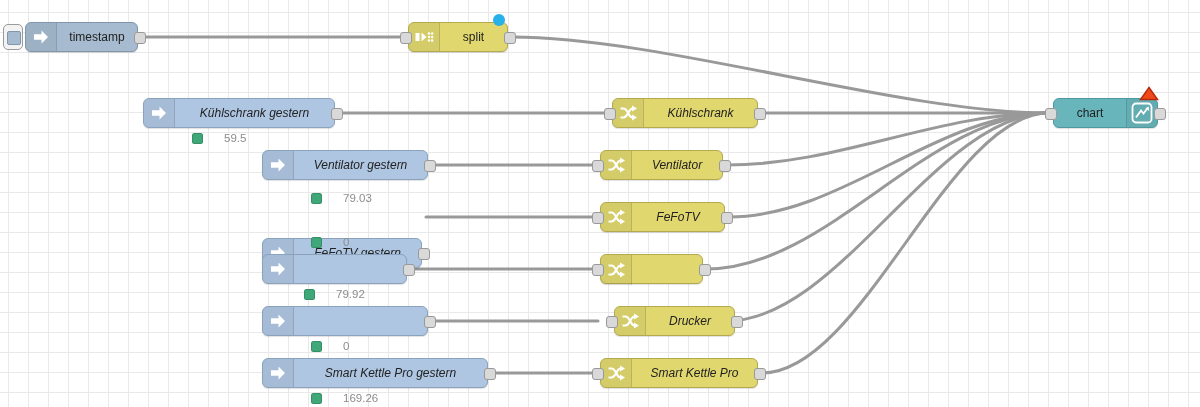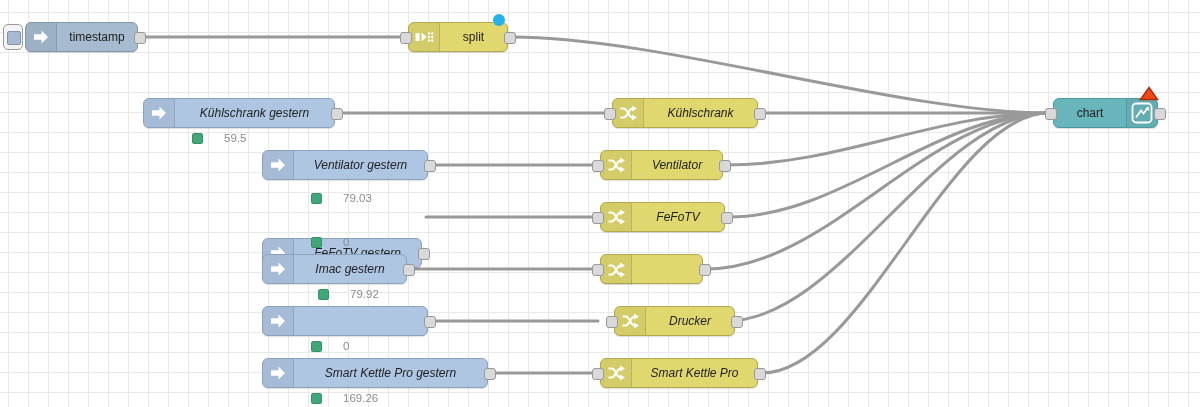--- a/index.html
+++ b/index.html
@@ -204,24 +204,23 @@
       <span class="node-label italic">FeFoTV</span>
       <div class="port port-in" style="background: rgb(217, 217, 217); border-color: rgb(153, 153, 153);"></div>
       <div class="port port-out" style="background: rgb(217, 217, 217); border-color: rgb(153, 153, 153);"></div>
     </div>
     <div class="node" style="left: 262px; top: 254px; width: 145px; background: rgb(174, 198, 226); border-color: rgb(139, 162, 189);">
       <div class="icon-region left">
         <svg width="18" height="18" viewBox="0 0 18 18">
           <polygon points="2,6.2 9.5,6.2 9.5,2.5 16,9 9.5,15.5 9.5,11.8 2,11.8" fill="#fff"></polygon>
         </svg>
       </div>
-      <span class="node-label italic">Imac gestern</span>
-      <div class="port port-out" style="background: rgb(217, 217, 217); border-color: rgb(153, 153, 153);"></div>
-    </div>
-    <div class="status" style="left: 274px; top: 288px; color: rgb(140, 140, 140);">
+      <div class="port port-out" style="background: rgb(217, 217, 217); border-color: rgb(153, 153, 153);"></div>
+    </div>
+    <div class="status" style="left: 260px; top: 288px; color: rgb(140, 140, 140);">
       <span class="status-dot" style="background: rgb(64, 167, 121);"></span>
       <span>79.92</span>
     </div>
     <div class="node" style="left: 600px; top: 254px; width: 103px; background: rgb(224, 215, 110); border-color: rgb(179, 170, 80); flex-direction: column;">
       <div class="icon-region left">
         <svg width="19" height="18" viewBox="0 0 19 18">
           <g stroke="#fff" stroke-width="2.2" fill="none">
             <path d="M1.5,4.5 H4.5 C9,4.5 9.5,13.5 13.5,13.5"></path>
             <path d="M1.5,13.5 H4.5 C9,13.5 9.5,4.5 13.5,4.5"></path>
           </g>

